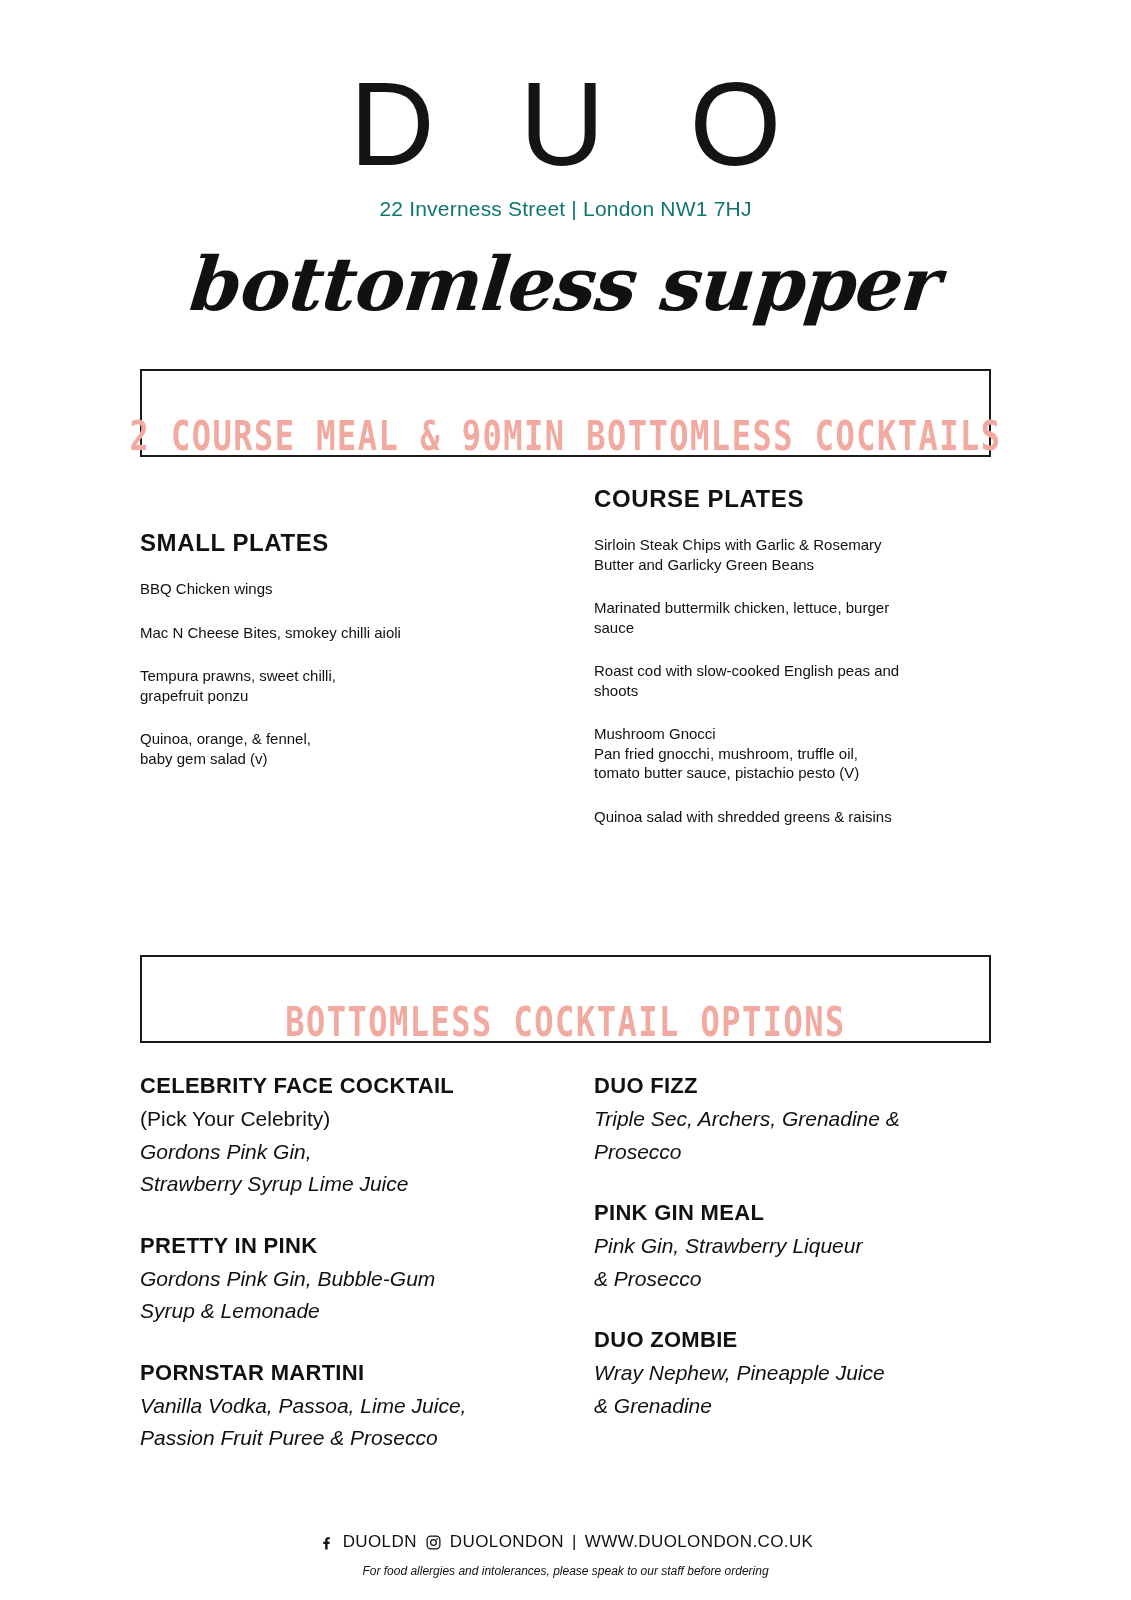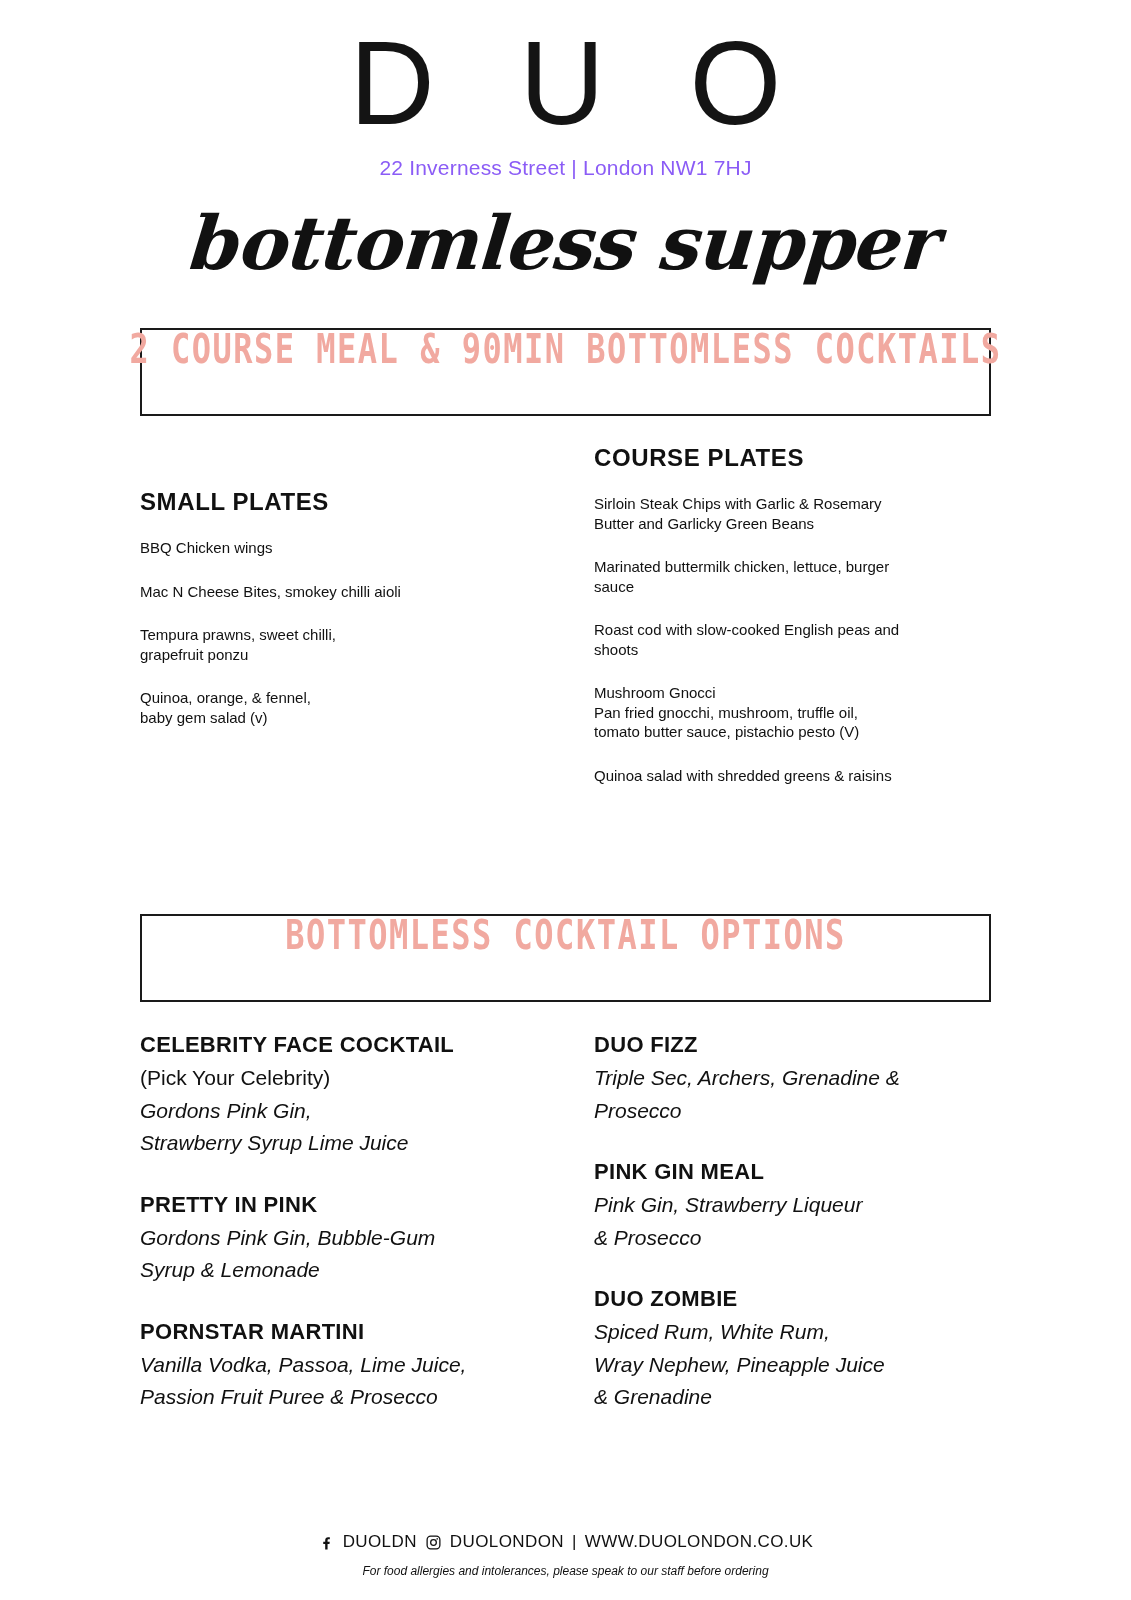--- a/index.html
+++ b/index.html
@@ -24,28 +24,28 @@
   }
 
   
   .brand {
     text-align: center;
     font-family: "Liberation Sans", sans-serif;
     font-weight: 400;
     font-size: 118px;
     letter-spacing: 26px;
     line-height: 1;
-    padding-top: 24px;
+    padding-top: 65px;
     color: #141414;
     text-indent: 26px;
   }
   .address {
     text-align: center;
     font-size: 21px;
-    color: #8b5cf6;
+    color: #0f766e;
     margin-top: 14px;
     letter-spacing: 0.2px;
   }
   .script {
     text-align: center;
     font-family: "DejaVu Serif", serif;
     font-style: italic;
     font-weight: 700;
     font-size: 74px;
     line-height: 1;
@@ -54,21 +54,21 @@
     letter-spacing: -1px;
     transform: skewX(-6deg);
   }
 
   
   .banner {
     border: 2px solid #1a1a1a;
     margin: 0 140px;
     height: 84px;
     display: flex;
-    align-items: flex-start;
+    align-items: flex-end;
     justify-content: center;
   }
   .banner-text {
     color: #f1a9a0;
     font-family: "DejaVu Sans Mono", monospace;
     font-weight: 700;
     font-size: 32px;
     letter-spacing: 1.5px;
     white-space: nowrap;
     transform: scaleY(1.25);
@@ -259,21 +259,20 @@
         <div class="cocktail-desc">Triple Sec, Archers, Grenadine &amp;</div>
         <div class="cocktail-desc">Prosecco</div>
       </div>
       <div class="cocktail">
         <div class="cocktail-name">PINK GIN MEAL</div>
         <div class="cocktail-desc">Pink Gin, Strawberry Liqueur</div>
         <div class="cocktail-desc">&amp; Prosecco</div>
       </div>
       <div class="cocktail">
         <div class="cocktail-name">DUO ZOMBIE</div>
-        <div class="cocktail-desc">Spiced Rum, White Rum,</div>
         <div class="cocktail-desc">Wray Nephew, Pineapple Juice</div>
         <div class="cocktail-desc">&amp; Grenadine</div>
       </div>
     </div>
 
   </div>
 
   <div class="footer">
     <div class="social-line">
       <span class="ic">

